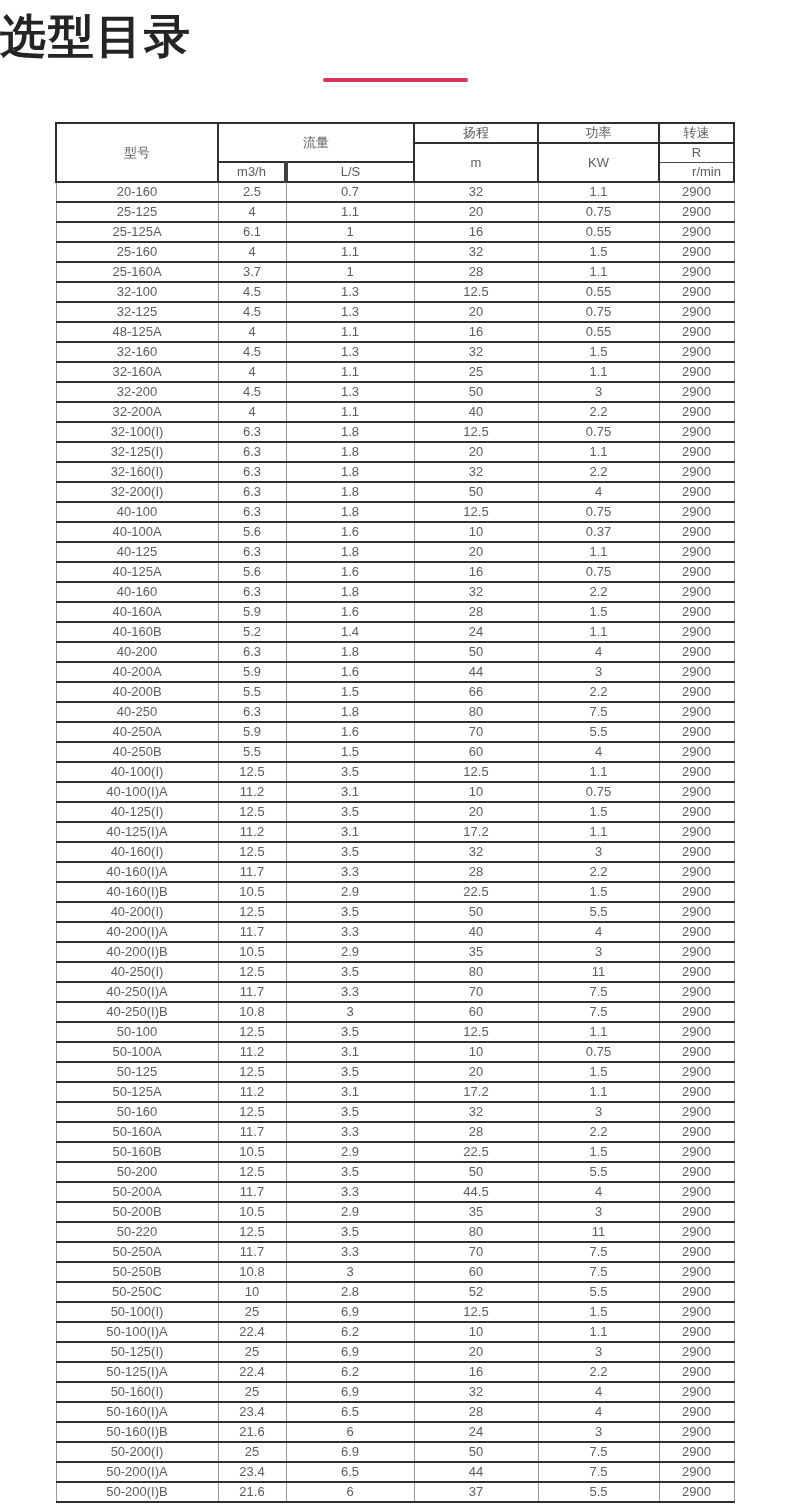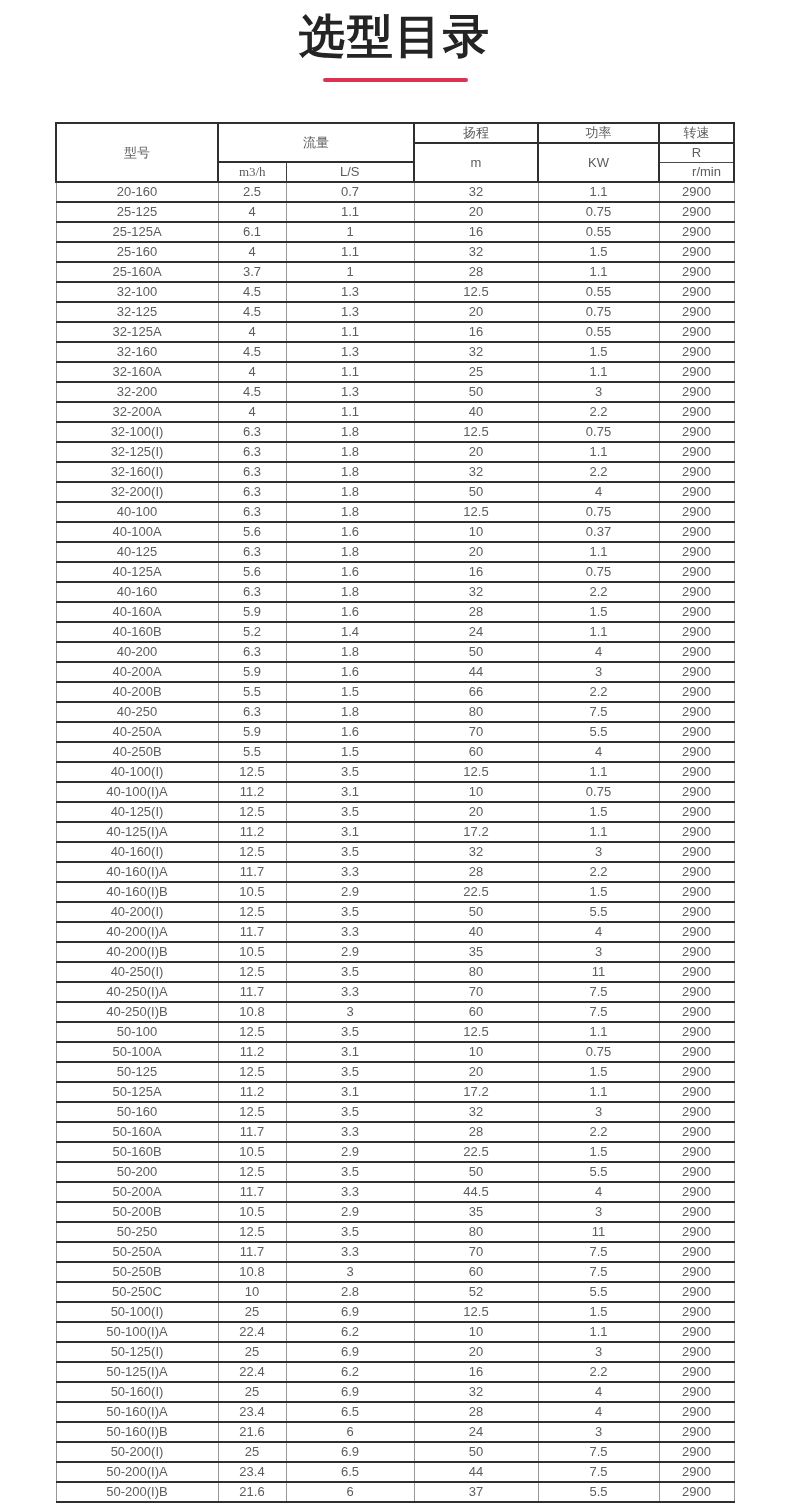--- a/index.html
+++ b/index.html
@@ -9,21 +9,20 @@
   }
   body {
     width: 790px;
     font-family: "Liberation Sans", "DejaVu Sans", sans-serif;
   }
   .page {
     width: 790px;
   }
   .page-title {
     margin: 10px 0 0 0;
-    text-align: center;
     font-size: 46px;
     line-height: 1.15;
     font-weight: 700;
     color: #242424;
     letter-spacing: 2px;
   }
   .title-underline {
     width: 145px;
     height: 4px;
     background: #dc3355;
@@ -51,22 +50,21 @@
     border-left: 1px solid #979797;
     border-right: 1px solid #979797;
     border-top: 2px solid #2f2f2f;
     border-bottom: 2px solid #2f2f2f;
   }
   .catalog-table thead th {
     border-left: 2px solid #2f2f2f;
     border-right: 2px solid #2f2f2f;
   }
   .catalog-table thead th.th-m3h {
-    border-right: 1px solid #404040;
-    font-family: Liberation Serif, serif;
+    border-right: 4px solid #404040;
   }
   .catalog-table thead th.th-ls {
     border-left: 1px solid #979797;
   }
   .catalog-table thead th.th-speed-r {
     border-bottom: 1px solid #4a4a4a;
   }
   .catalog-table thead th.th-speed-unit {
     border-top: 1px solid #4a4a4a;
     padding-left: 20px;
@@ -167,21 +165,21 @@
   <tr>
     <td>32-125</td>
     <td>4.5</td>
     <td>1.3</td>
     <td>20</td>
     <td>0.75</td>
     <td>2900</td>
   </tr>
 
   <tr>
-    <td>32-125A</td>
+    <td>48-125A</td>
     <td>4</td>
     <td>1.1</td>
     <td>16</td>
     <td>0.55</td>
     <td>2900</td>
   </tr>
 
   <tr>
     <td>32-160</td>
     <td>4.5</td>
@@ -572,21 +570,21 @@
   <tr>
     <td>50-200B</td>
     <td>10.5</td>
     <td>2.9</td>
     <td>35</td>
     <td>3</td>
     <td>2900</td>
   </tr>
 
   <tr>
-    <td>50-250</td>
+    <td>50-220</td>
     <td>12.5</td>
     <td>3.5</td>
     <td>80</td>
     <td>11</td>
     <td>2900</td>
   </tr>
 
   <tr>
     <td>50-250A</td>
     <td>11.7</td>

